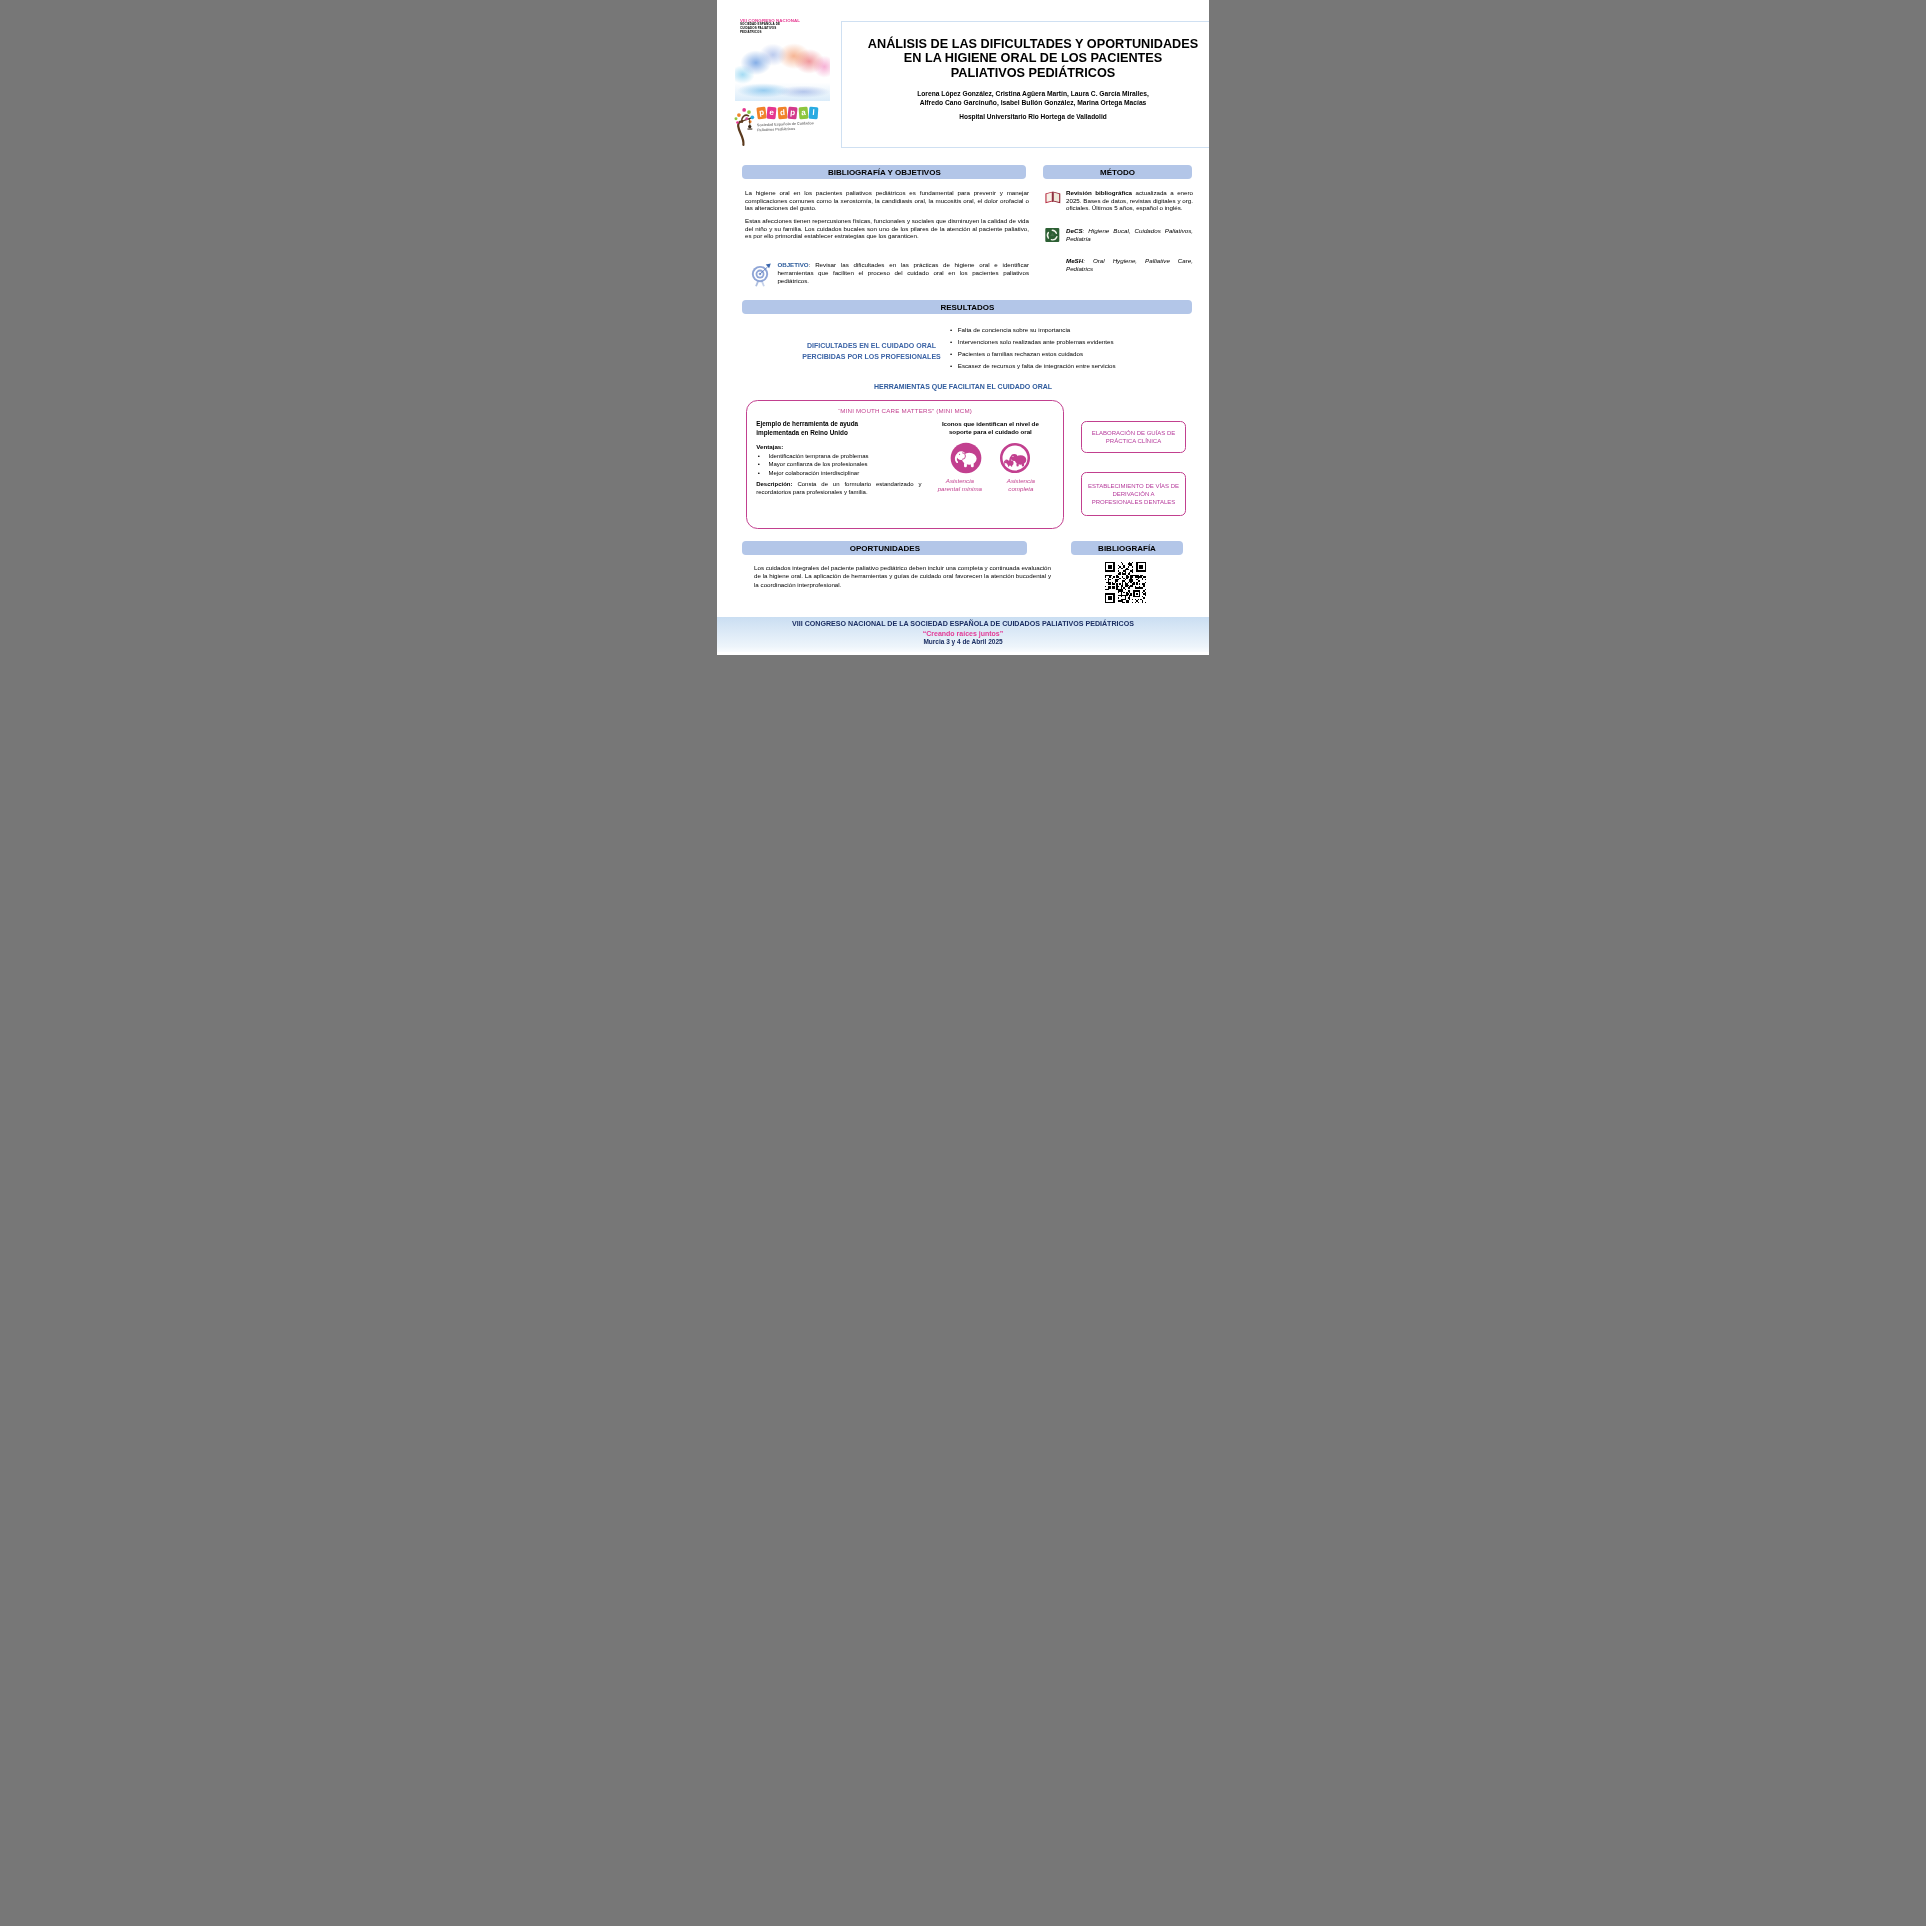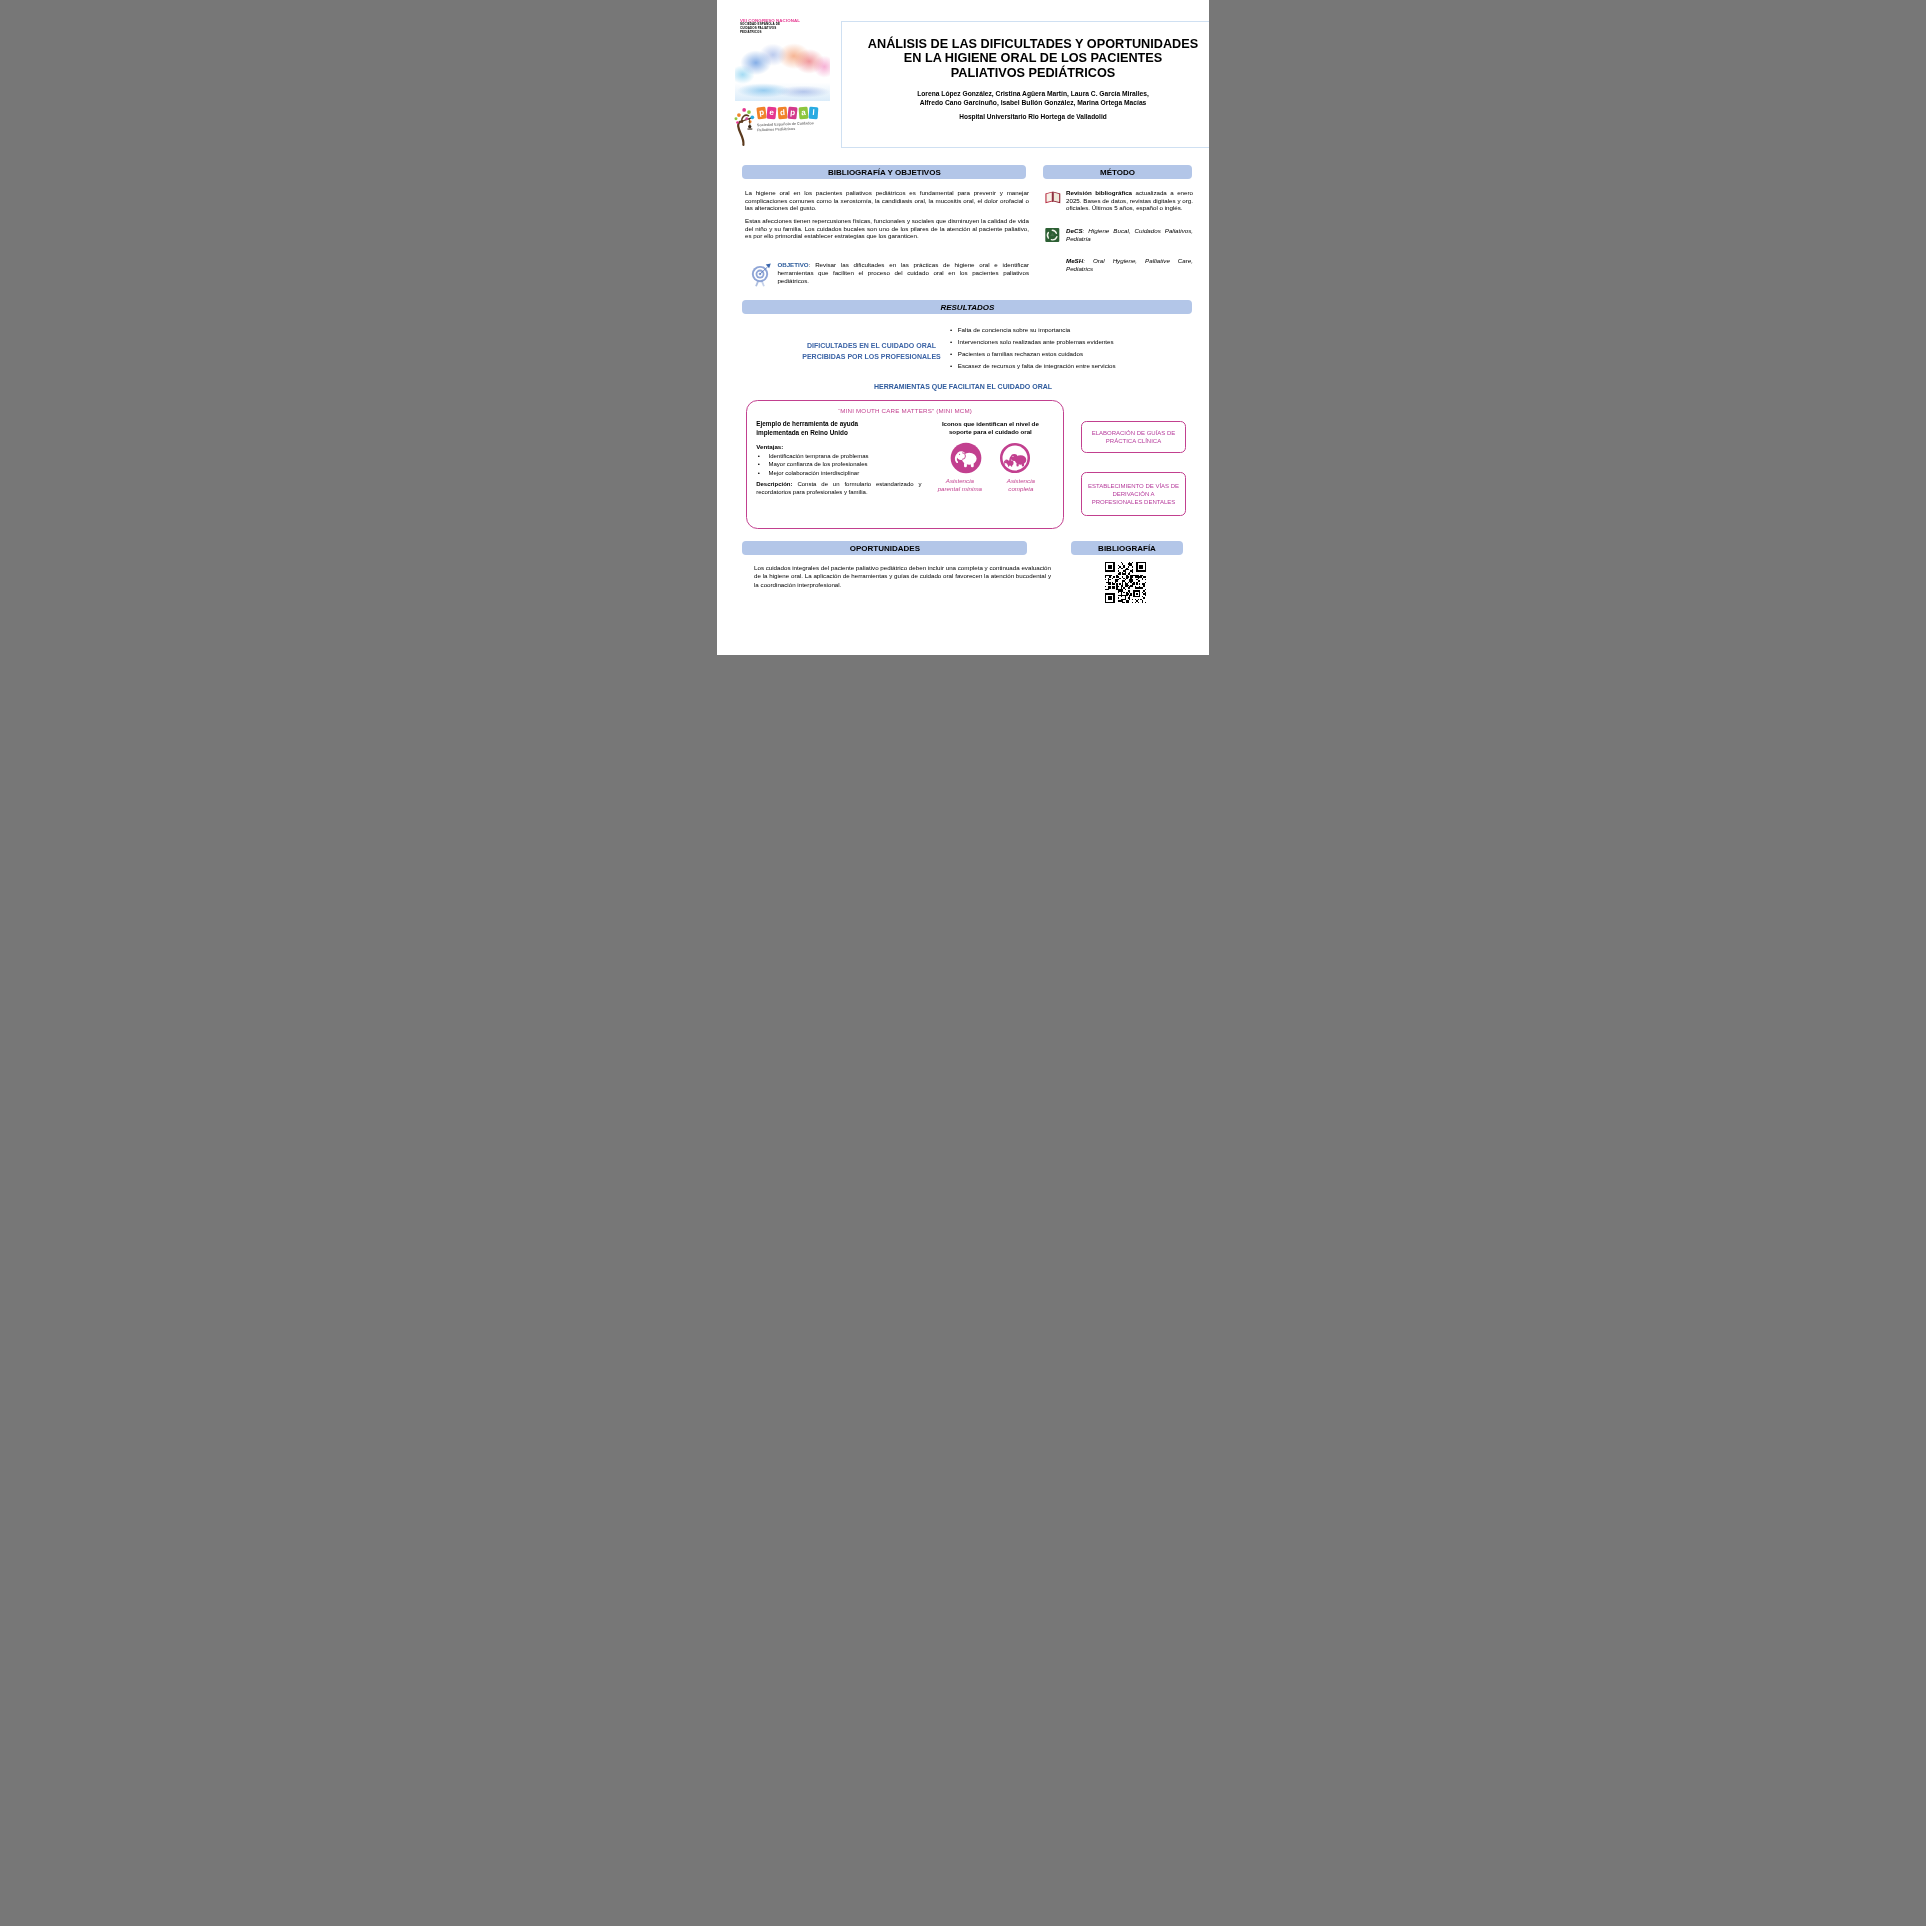--- a/index.html
+++ b/index.html
@@ -52,21 +52,21 @@
              display:flex;flex-direction:column;align-items:center;text-align:center;padding-top:14.6px;}
   .poster-title{font-size:12.7px;font-weight:bold;line-height:1.17;width:333px;}
   .authors{margin-top:7.7px;font-size:6.7px;font-weight:bold;line-height:1.4;}
   .affiliation{margin-top:5.8px;font-size:6.5px;font-weight:bold;}
 
   
   .band{position:absolute;background:var(--band);border-radius:3.9px;display:flex;align-items:center;
         justify-content:center;font-weight:bold;font-size:8px;height:14.3px;}
   .band-intro{left:25.4px;top:165px;width:284px;}
   .band-metodo{left:326px;top:165px;width:149px;}
-  .band-resultados{left:25.4px;top:300px;width:450px;font-style:italic;}
+  .band-resultados{left:25.4px;top:300px;width:450px;}
   .band-conclusiones{left:25.4px;top:541px;width:285px;}
   .band-biblio{left:354px;top:541px;width:112px;}
 
   
   .intro-copy{position:absolute;left:28px;top:189px;width:284px;font-size:6.2px;line-height:1.22;text-align:justify;}
   .intro-copy p{margin:0 0 5.4px 0;}
   .objetivo{position:absolute;left:31px;top:261px;width:281px;display:flex;gap:5.4px;}
   .obj-icon{width:24px;height:24px;flex:none;margin-top:1.5px;}
   .obj-text{font-size:6.2px;line-height:1.25;text-align:justify;}
   .obj-label{color:var(--blue);font-weight:bold;}
@@ -331,15 +331,20 @@
           <rect x="24" y="2" width="3" height="3"></rect>
           <rect x="2" y="24" width="3" height="3"></rect>
         <rect x="20" y="20" width="5" height="5"></rect>
       </g>
       <rect x="21" y="21" width="3" height="3" fill="#fff"></rect>
       <rect x="22" y="22" width="1" height="1" fill="#000"></rect>
       <path class="data" fill="#000" d="M11 0h1v1h-1zM17 0h1v1h-1zM19 0h1v1h-1zM12 1h1v1h-1zM16 1h1v1h-1zM17 1h1v1h-1zM18 1h1v1h-1zM9 2h1v1h-1zM13 2h1v1h-1zM17 2h1v1h-1zM18 2h1v1h-1zM10 3h1v1h-1zM13 3h1v1h-1zM16 3h1v1h-1zM19 3h1v1h-1zM9 4h1v1h-1zM11 4h1v1h-1zM12 4h1v1h-1zM15 4h1v1h-1zM14 5h1v1h-1zM15 5h1v1h-1zM16 5h1v1h-1zM19 5h1v1h-1zM9 6h1v1h-1zM13 6h1v1h-1zM14 6h1v1h-1zM18 6h1v1h-1zM19 6h1v1h-1zM10 7h1v1h-1zM12 7h1v1h-1zM14 7h1v1h-1zM17 7h1v1h-1zM19 7h1v1h-1zM9 8h1v1h-1zM10 8h1v1h-1zM12 8h1v1h-1zM13 8h1v1h-1zM14 8h1v1h-1zM16 8h1v1h-1zM17 8h1v1h-1zM0 9h1v1h-1zM1 9h1v1h-1zM2 9h1v1h-1zM3 9h1v1h-1zM4 9h1v1h-1zM8 9h1v1h-1zM15 9h1v1h-1zM18 9h1v1h-1zM19 9h1v1h-1zM20 9h1v1h-1zM21 9h1v1h-1zM22 9h1v1h-1zM23 9h1v1h-1zM25 9h1v1h-1zM26 9h1v1h-1zM0 10h1v1h-1zM3 10h1v1h-1zM6 10h1v1h-1zM8 10h1v1h-1zM9 10h1v1h-1zM12 10h1v1h-1zM15 10h1v1h-1zM16 10h1v1h-1zM18 10h1v1h-1zM19 10h1v1h-1zM21 10h1v1h-1zM22 10h1v1h-1zM23 10h1v1h-1zM24 10h1v1h-1zM25 10h1v1h-1zM27 10h1v1h-1zM28 10h1v1h-1zM2 11h1v1h-1zM5 11h1v1h-1zM10 11h1v1h-1zM13 11h1v1h-1zM15 11h1v1h-1zM18 11h1v1h-1zM23 11h1v1h-1zM26 11h1v1h-1zM0 12h1v1h-1zM2 12h1v1h-1zM3 12h1v1h-1zM7 12h1v1h-1zM8 12h1v1h-1zM9 12h1v1h-1zM14 12h1v1h-1zM17 12h1v1h-1zM18 12h1v1h-1zM19 12h1v1h-1zM22 12h1v1h-1zM26 12h1v1h-1zM28 12h1v1h-1zM2 13h1v1h-1zM7 13h1v1h-1zM8 13h1v1h-1zM12 13h1v1h-1zM13 13h1v1h-1zM17 13h1v1h-1zM18 13h1v1h-1zM19 13h1v1h-1zM23 13h1v1h-1zM24 13h1v1h-1zM1 14h1v1h-1zM2 14h1v1h-1zM3 14h1v1h-1zM5 14h1v1h-1zM7 14h1v1h-1zM12 14h1v1h-1zM14 14h1v1h-1zM16 14h1v1h-1zM18 14h1v1h-1zM20 14h1v1h-1zM22 14h1v1h-1zM28 14h1v1h-1zM2 15h1v1h-1zM3 15h1v1h-1zM5 15h1v1h-1zM6 15h1v1h-1zM8 15h1v1h-1zM10 15h1v1h-1zM12 15h1v1h-1zM14 15h1v1h-1zM15 15h1v1h-1zM19 15h1v1h-1zM20 15h1v1h-1zM22 15h1v1h-1zM24 15h1v1h-1zM26 15h1v1h-1zM27 15h1v1h-1zM8 16h1v1h-1zM11 16h1v1h-1zM12 16h1v1h-1zM14 16h1v1h-1zM15 16h1v1h-1zM16 16h1v1h-1zM18 16h1v1h-1zM19 16h1v1h-1zM27 16h1v1h-1zM0 17h1v1h-1zM2 17h1v1h-1zM3 17h1v1h-1zM5 17h1v1h-1zM6 17h1v1h-1zM8 17h1v1h-1zM9 17h1v1h-1zM11 17h1v1h-1zM12 17h1v1h-1zM14 17h1v1h-1zM15 17h1v1h-1zM17 17h1v1h-1zM18 17h1v1h-1zM19 17h1v1h-1zM21 17h1v1h-1zM24 17h1v1h-1zM27 17h1v1h-1zM2 18h1v1h-1zM3 18h1v1h-1zM5 18h1v1h-1zM6 18h1v1h-1zM8 18h1v1h-1zM11 18h1v1h-1zM13 18h1v1h-1zM16 18h1v1h-1zM17 18h1v1h-1zM21 18h1v1h-1zM22 18h1v1h-1zM23 18h1v1h-1zM24 18h1v1h-1zM25 18h1v1h-1zM26 18h1v1h-1zM0 19h1v1h-1zM1 19h1v1h-1zM2 19h1v1h-1zM8 19h1v1h-1zM9 19h1v1h-1zM10 19h1v1h-1zM11 19h1v1h-1zM12 19h1v1h-1zM14 19h1v1h-1zM28 19h1v1h-1zM9 20h1v1h-1zM10 20h1v1h-1zM11 20h1v1h-1zM12 20h1v1h-1zM16 20h1v1h-1zM17 20h1v1h-1zM27 20h1v1h-1zM9 21h1v1h-1zM11 21h1v1h-1zM13 21h1v1h-1zM15 21h1v1h-1zM17 21h1v1h-1zM26 21h1v1h-1zM28 21h1v1h-1zM11 22h1v1h-1zM15 22h1v1h-1zM16 22h1v1h-1zM18 22h1v1h-1zM27 22h1v1h-1zM28 22h1v1h-1zM9 23h1v1h-1zM10 23h1v1h-1zM11 23h1v1h-1zM12 23h1v1h-1zM13 23h1v1h-1zM14 23h1v1h-1zM15 23h1v1h-1zM17 23h1v1h-1zM18 23h1v1h-1zM28 23h1v1h-1zM11 24h1v1h-1zM14 24h1v1h-1zM17 24h1v1h-1zM26 24h1v1h-1zM9 25h1v1h-1zM14 25h1v1h-1zM16 25h1v1h-1zM17 25h1v1h-1zM27 25h1v1h-1zM11 26h1v1h-1zM12 26h1v1h-1zM13 26h1v1h-1zM14 26h1v1h-1zM17 26h1v1h-1zM19 26h1v1h-1zM21 26h1v1h-1zM23 26h1v1h-1zM25 26h1v1h-1zM9 27h1v1h-1zM10 27h1v1h-1zM11 27h1v1h-1zM12 27h1v1h-1zM15 27h1v1h-1zM16 27h1v1h-1zM22 27h1v1h-1zM26 27h1v1h-1zM12 28h1v1h-1zM13 28h1v1h-1zM15 28h1v1h-1zM16 28h1v1h-1zM19 28h1v1h-1zM21 28h1v1h-1zM23 28h1v1h-1zM26 28h1v1h-1zM28 28h1v1h-1z"></path>
     </svg>
   </div>
 
+  <div class="footer">
+    <div class="f1">VIII CONGRESO NACIONAL DE LA SOCIEDAD ESPAÑOLA DE CUIDADOS PALIATIVOS PEDIÁTRICOS</div>
+    <div class="f2">“Creando raíces juntos”</div>
+    <div class="f3">Murcia 3 y 4 de Abril 2025</div>
+  </div>
 
 </div>
 
 
 </body></html>

